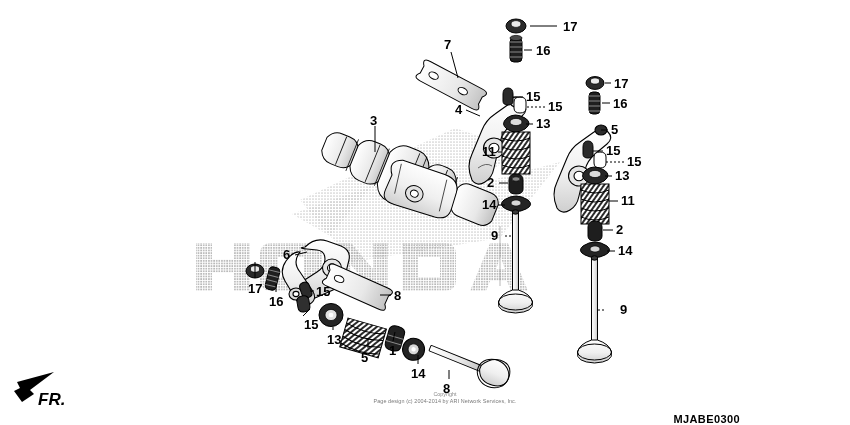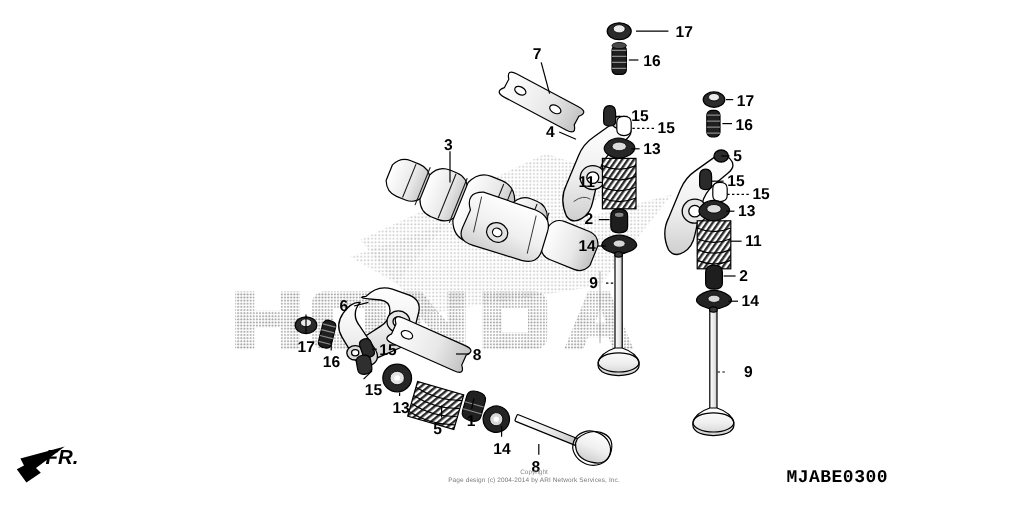--- a/index.html
+++ b/index.html
@@ -30,23 +30,23 @@
     font-size: 13px;
     font-weight: bold;
     color: #000000;
     line-height: 1;
     white-space: nowrap;
     user-select: none;
   }
   #diagram-code {
     position: absolute;
     right: 16px;
-    bottom: 18px;
-    font-family: Liberation Mono, monospace;
-    font-size: 15px;
+    bottom: 0;
+    font-family: Liberation Sans, sans-serif;
+    font-size: 11px;
     font-weight: bold;
     letter-spacing: 0.4px;
     color: #000000;
   }
   #copyright-line {
     position: absolute;
     left: 330px;
     bottom: 21px;
     width: 230px;
     text-align: center;
@@ -63,21 +63,21 @@
     width: 230px;
     text-align: center;
     font-family: "Liberation Sans", sans-serif;
     font-size: 5.4px;
     color: #8a8a8a;
     white-space: nowrap;
   }
   #fr-label {
     position: absolute;
     left: 38px;
-    top: 372px;
+    top: 390px;
     font-family: "Liberation Sans", sans-serif;
     font-size: 17px;
     font-weight: bold;
     font-style: italic;
     color: #000000;
   }
 </style>
 </head>
 <body>
 

